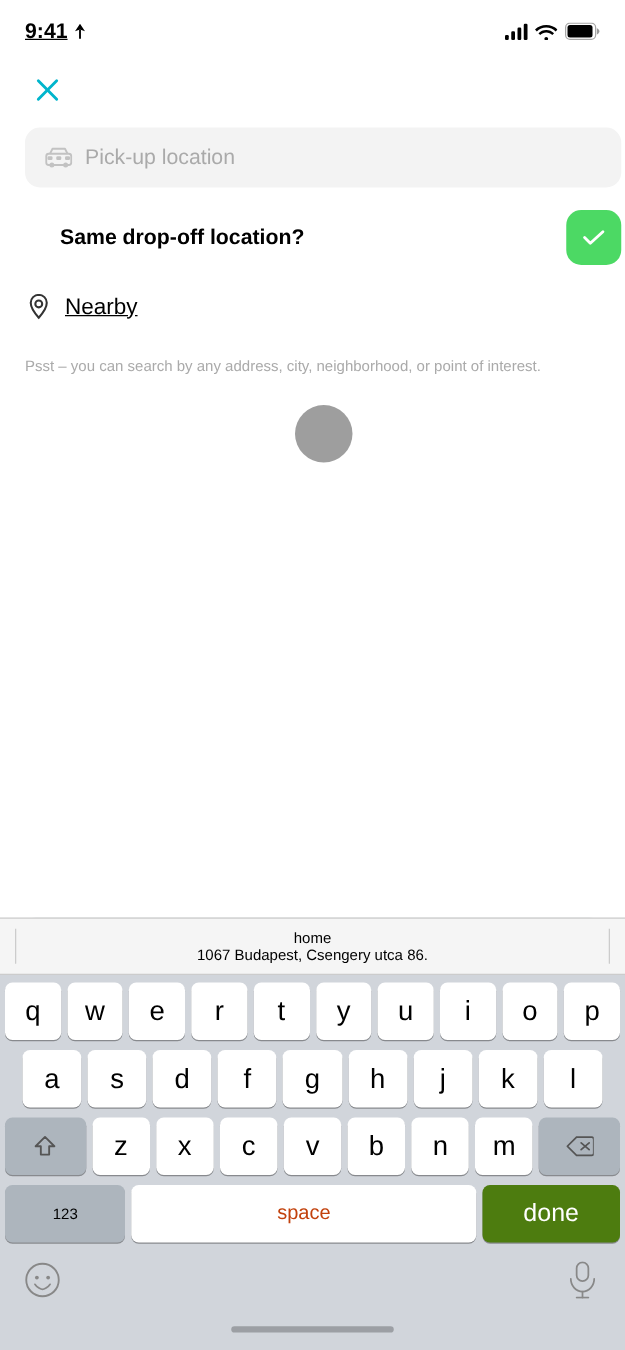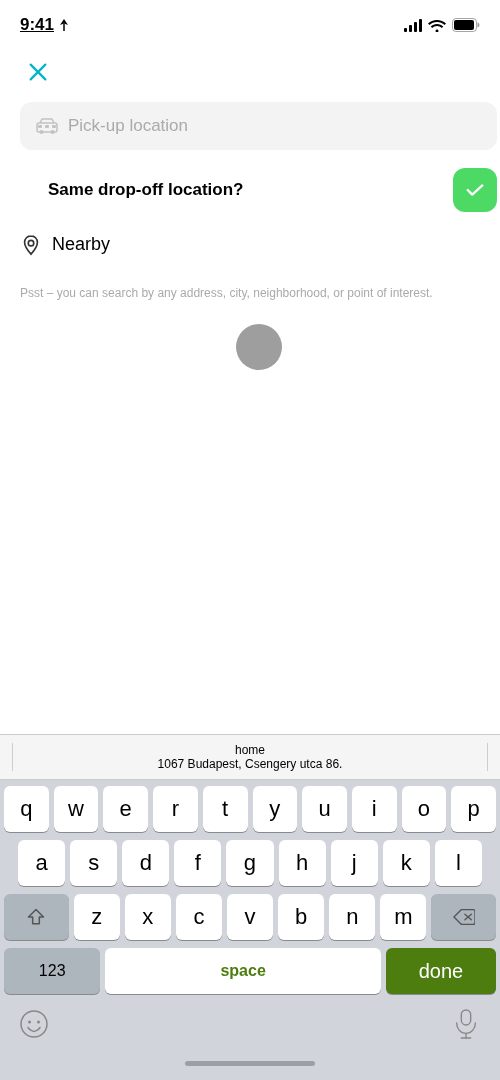--- a/index.html
+++ b/index.html
@@ -110,22 +110,24 @@
       cursor: pointer;
     }
     .checkmark-btn svg {
       width: 22px;
       height: 22px;
     }
 
     
     .nearby-row {
       display: flex;
+      align-items: center;
       gap: 10px;
       margin-bottom: 28px;
+      text-decoration: underline;
     }
     .nearby-label {
       font-size: 18px;
       font-weight: 500;
       color: #000;
     }
 
     
     .hint-text {
       font-size: 12px;
@@ -232,22 +234,21 @@
 
     .key-dark {
       background: #adb5bd;
       font-size: 16px;
       font-weight: 500;
     }
 
     .key-space {
       flex: 4;
       font-size: 16px;
-      color: #4d7c0f;
-      font-weight: bold;
+      color: #c2410c;
     }
 
     .key-done {
       flex: 1.6;
       background: #4d7c0f;
       color: #fff;
       font-size: 20px;
       font-weight: 500;
     }
 
@@ -421,21 +422,21 @@
       <div class="key key-dark key-backspace">
         <svg width="22" height="18" viewBox="0 0 24 18" fill="none">
           <path d="M9 1H22C23.1 1 24 1.9 24 3V15C24 16.1 23.1 17 22 17H9L1 9L9 1Z" stroke="#555" stroke-width="1.5" fill="none"></path>
           <line x1="13" y1="6" x2="20" y2="12" stroke="#555" stroke-width="1.5" stroke-linecap="round"></line>
           <line x1="20" y1="6" x2="13" y2="12" stroke="#555" stroke-width="1.5" stroke-linecap="round"></line>
         </svg>
       </div>
     </div>
 
     <div class="key-row">
-      <div class="key key-dark" style="flex:1.4;font-size:16px;">123</div>
+      <div class="key key-dark" style="flex:1.4;font-size:12px;">123</div>
       <div class="key key-space">space</div>
       <div class="key key-done">done</div>
     </div>
   </div>
 
   <div class="keyboard-bottom">
     <div class="kb-icon">
       <svg width="30" height="30" viewBox="0 0 30 30" fill="none">
         <circle cx="15" cy="15" r="13" stroke="#888" stroke-width="1.5"></circle>
         <circle cx="10.5" cy="13" r="1.5" fill="#888"></circle>

